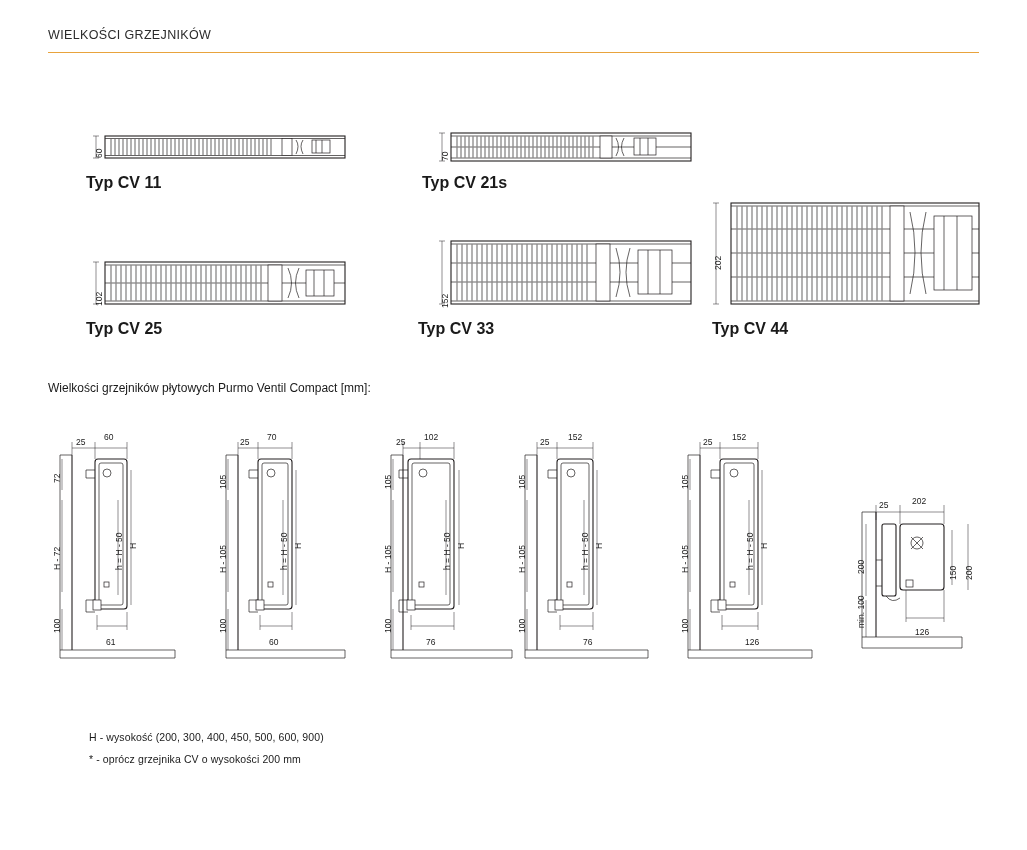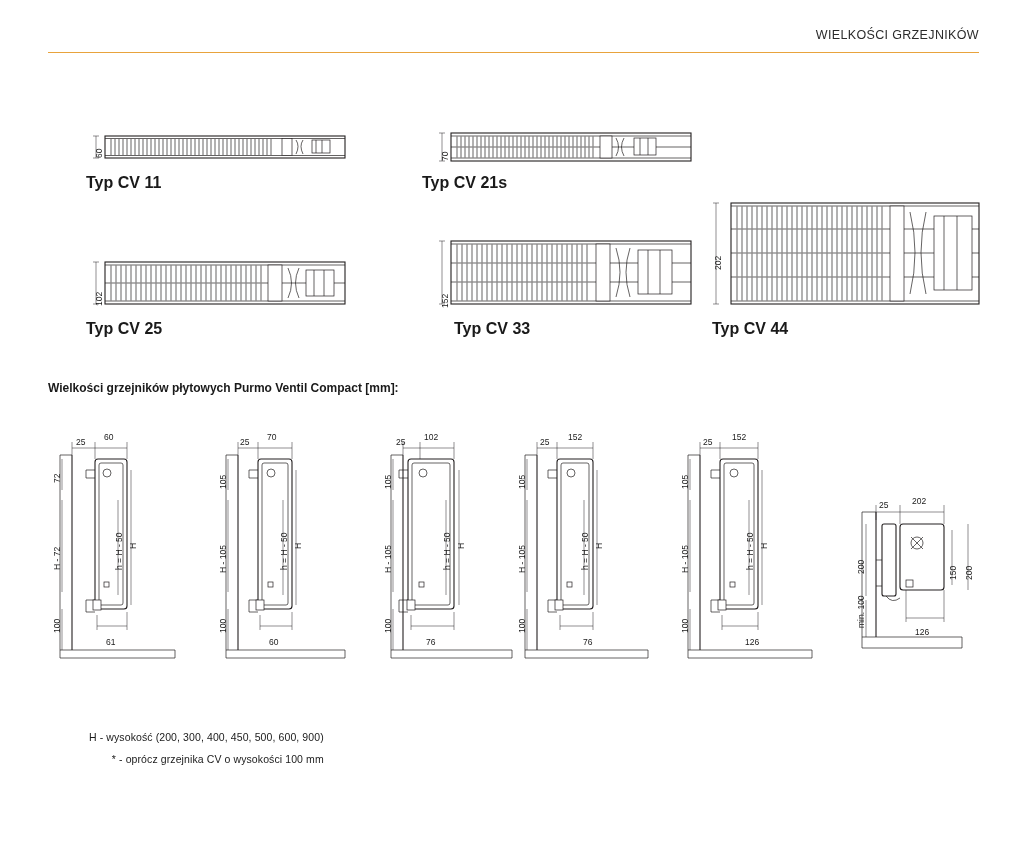--- a/index.html
+++ b/index.html
@@ -4,21 +4,21 @@
 <style>
   * { box-sizing: border-box; }
   html, body {
     margin: 0; padding: 0;
     width: 1027px; height: 850px;
     background: #ffffff;
     font-family: "Liberation Sans", sans-serif;
     color: #1a1a1a;
     overflow: hidden;
   }
-  .page { position: relative; width: 1027px; height: 712px; text-align: right; }
+  .page { position: relative; width: 1027px; height: 712px; }
 
   
   .header {
     position: absolute;
     left: 48px; top: 28px; width: 931px;
   }
   .header-title {
     font-size: 12.5px;
     letter-spacing: .35px;
     color: #2b2b2b;
@@ -48,21 +48,20 @@
     transform: rotate(-90deg);
     transform-origin: left top;
   }
 
   
   .section-caption {
     position: absolute;
     left: 48px; top: 381px;
     font-size: 12px;
     color: #1a1a1a;
-    font-weight: bold;
   }
 
   
   .notes { position: absolute; left: 48px; top: 731px; }
   .notes div {
     font-size: 10.5px;
     color: #1a1a1a;
     margin-bottom: 10px;
     letter-spacing: .1px;
     margin-left: 41px;
@@ -456,21 +455,21 @@
   <div class="dim vert" style="left:94px; top:158px;">60</div>
   <div class="lbl bold" style="left:86px; top:174px;">Typ CV 11</div>
 
   <div class="dim vert" style="left:440px; top:161px;">70</div>
   <div class="lbl bold" style="left:422px; top:174px;">Typ CV 21s</div>
 
   <div class="dim vert" style="left:94px; top:306px;">102</div>
   <div class="lbl bold" style="left:86px; top:320px;">Typ CV 25</div>
 
   <div class="dim vert" style="left:440px; top:308px;">152</div>
-  <div class="lbl bold" style="left:454px; top:320px;">Typ CV 33</div>
+  <div class="lbl bold" style="left:418px; top:320px;">Typ CV 33</div>
 
   <div class="dim vert" style="left:713px; top:270px;">202</div>
   <div class="lbl bold" style="left:712px; top:320px;">Typ CV 44</div>
 
   <div class="section-caption">Wielkości grzejników płytowych Purmo Ventil Compact [mm]:</div>
 
   <div class="dim" style="left:76px; top:437px;">25</div>
   <div class="dim" style="left:104px; top:432px;">60</div>
   <div class="dim vert" style="left:52px; top:483px;">72</div>
   <div class="dim vert" style="left:52px; top:570px;">H - 72</div>
@@ -518,16 +517,16 @@
   <div class="dim" style="left:879px; top:500px;">25</div>
   <div class="dim" style="left:912px; top:496px;">202</div>
   <div class="dim vert" style="left:856px; top:574px;">200</div>
   <div class="dim vert" style="left:856px; top:628px;">min. 100</div>
   <div class="dim vert" style="left:948px; top:580px;">150</div>
   <div class="dim vert" style="left:964px; top:580px;">200</div>
   <div class="dim" style="left:915px; top:627px;">126</div>
 
   <div class="notes">
     <div>H - wysokość (200, 300, 400, 450, 500, 600, 900)</div>
-    <div>* - oprócz grzejnika CV o wysokości 100 mm</div>
+    <div>* - oprócz grzejnika CV o wysokości 200 mm</div>
   </div>
 
 </div>
 
 </body></html>

